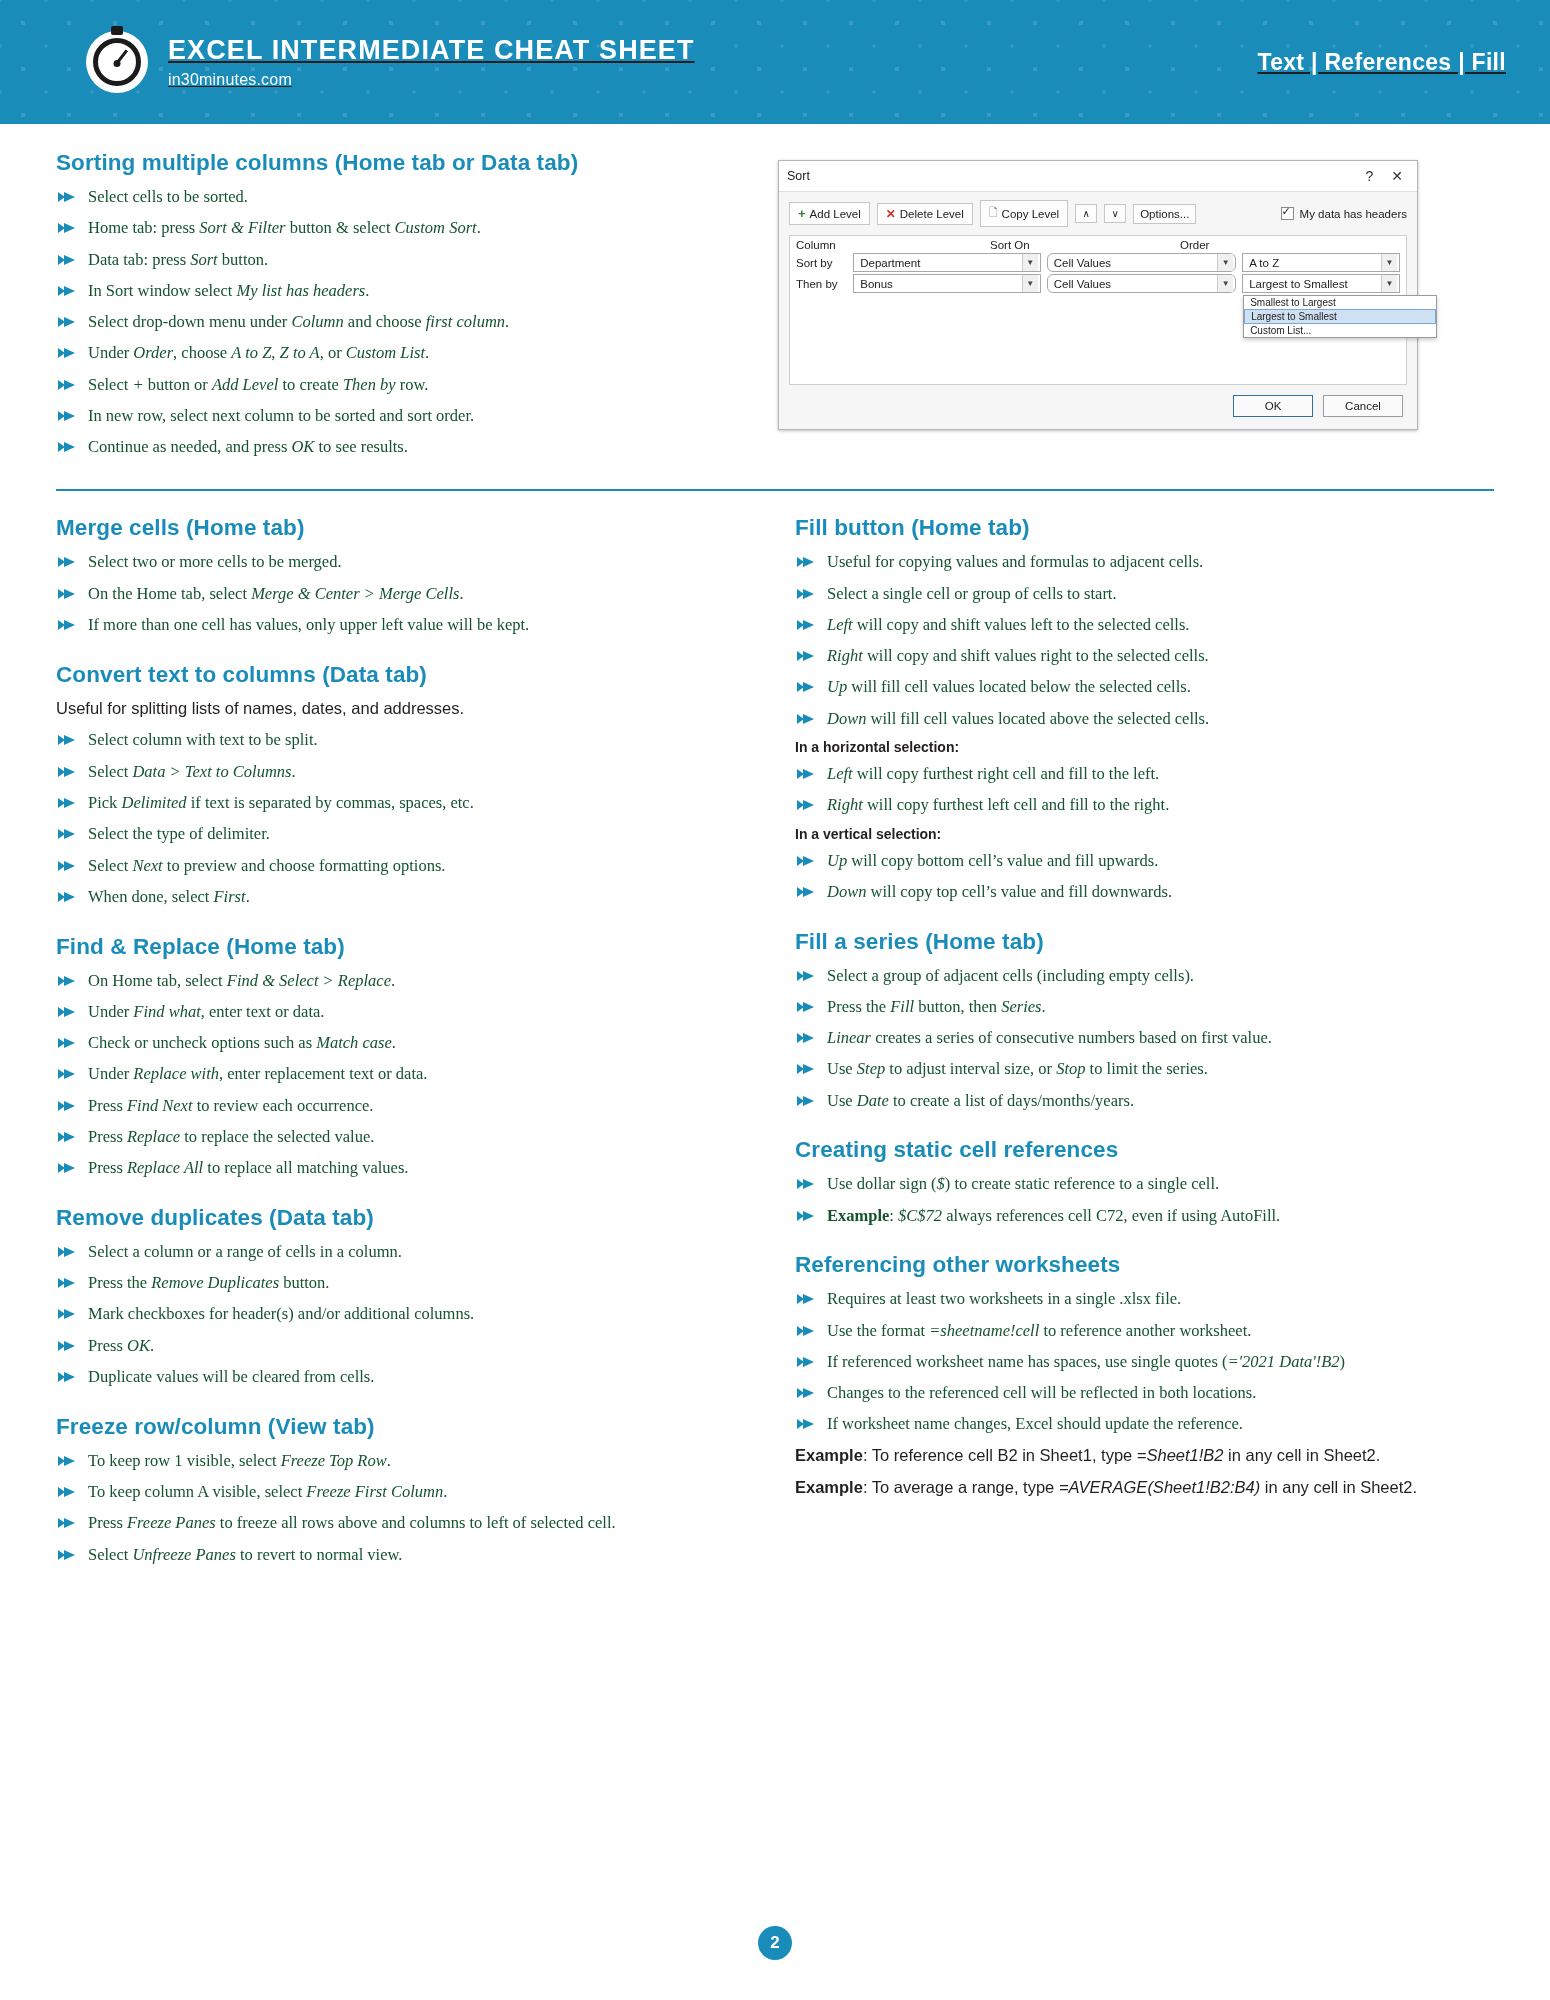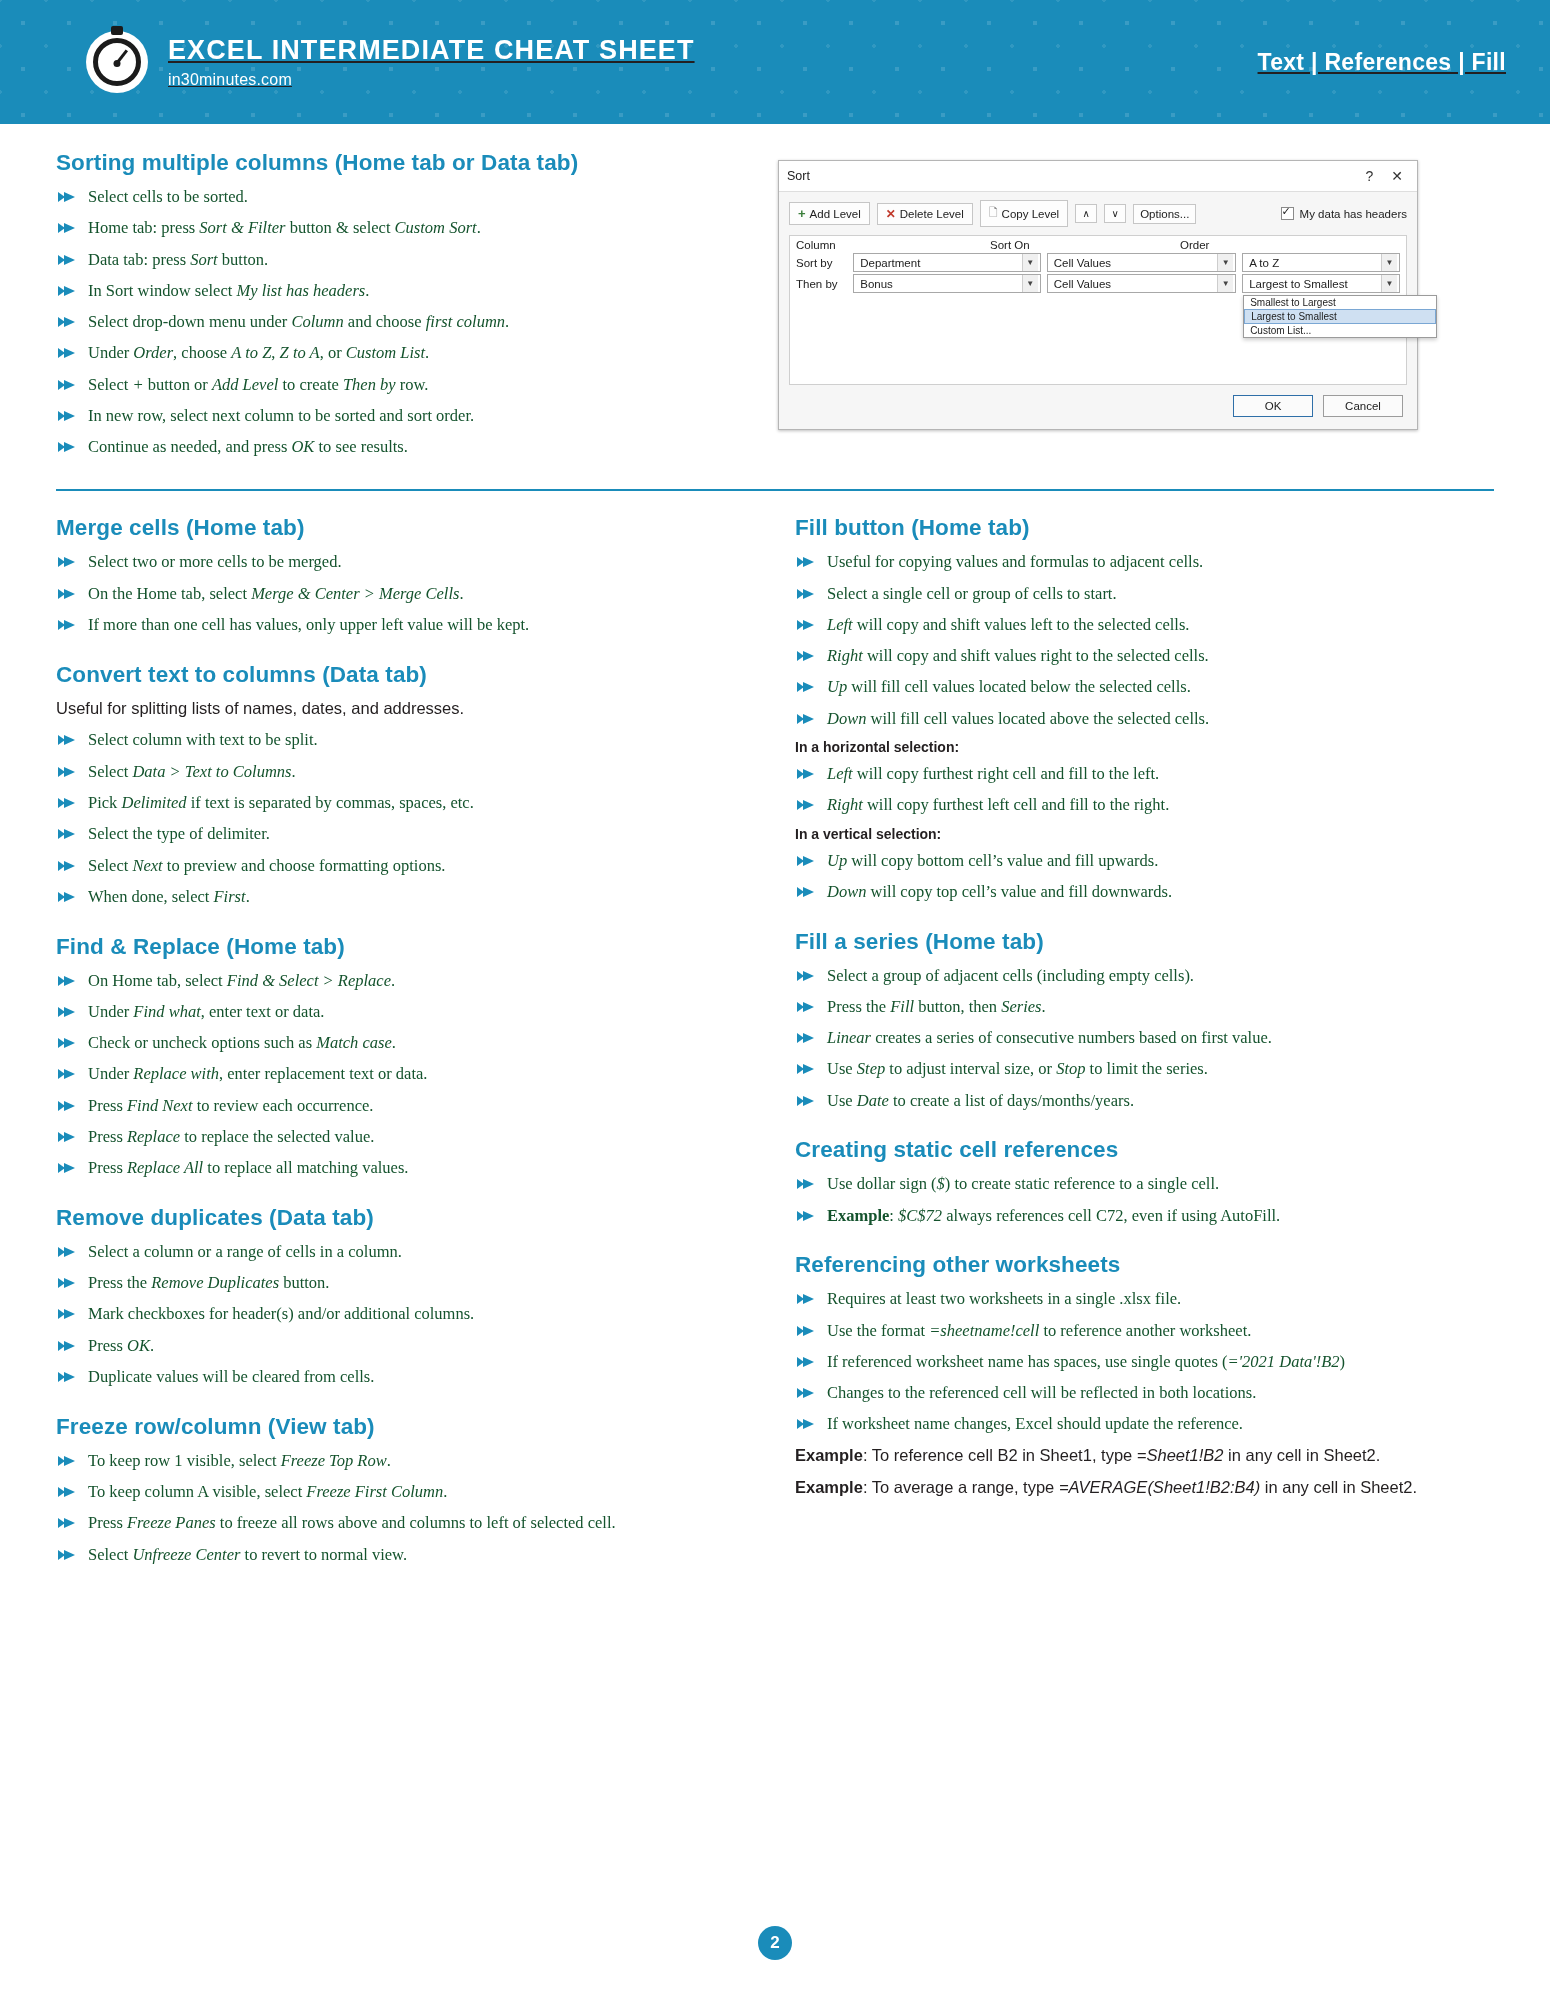--- a/index.html
+++ b/index.html
@@ -228,21 +228,21 @@
   }
   .sel .cap { flex:1; overflow:hidden; white-space:nowrap; }
   .sel .arrow {
     width:15px; height:17px;
     background:#f0f0f0;
     border-left:1px solid #cdcdcd;
     display:flex; align-items:center; justify-content:center;
     font-size:8px; color:#444;
   }
   .w1 { width:190px; }
-  .w2 { width:192px; }
+  .w2 { width:192px;border-radius:6px; }
   .w3 { width:160px; }
   .dropdown {
     position:absolute;
     left:0; top:20px;
     width:192px;
     border:1px solid #9b9b9b;
     background:#ffffff;
     z-index:5;
     box-shadow:0 2px 4px rgba(0,0,0,0.2);
   }
@@ -440,21 +440,21 @@
         <li>Mark checkboxes for header(s) and/or additional columns.</li>
         <li>Press <em>OK</em>.</li>
         <li>Duplicate values will be cleared from cells.</li>
       </ul>
 
       <h2 class="section spaced">Freeze row/column (View tab)</h2>
       <ul class="bullets">
         <li>To keep row 1 visible, select <em>Freeze Top Row</em>.</li>
         <li>To keep column A visible, select <em>Freeze First Column</em>.</li>
         <li>Press <em>Freeze Panes</em> to freeze all rows above and columns to left of selected cell.</li>
-        <li>Select <em>Unfreeze Center</em> to revert to normal view.</li>
+        <li>Select <em>Unfreeze Panes</em> to revert to normal view.</li>
       </ul>
     </div>
 
     <div class="col">
 
       <h2 class="section">Fill button (Home tab)</h2>
       <ul class="bullets">
         <li>Useful for copying values and formulas to adjacent cells.</li>
         <li>Select a single cell or group of cells to start.</li>
         <li><em>Left</em> will copy and shift values left to the selected cells.</li>

